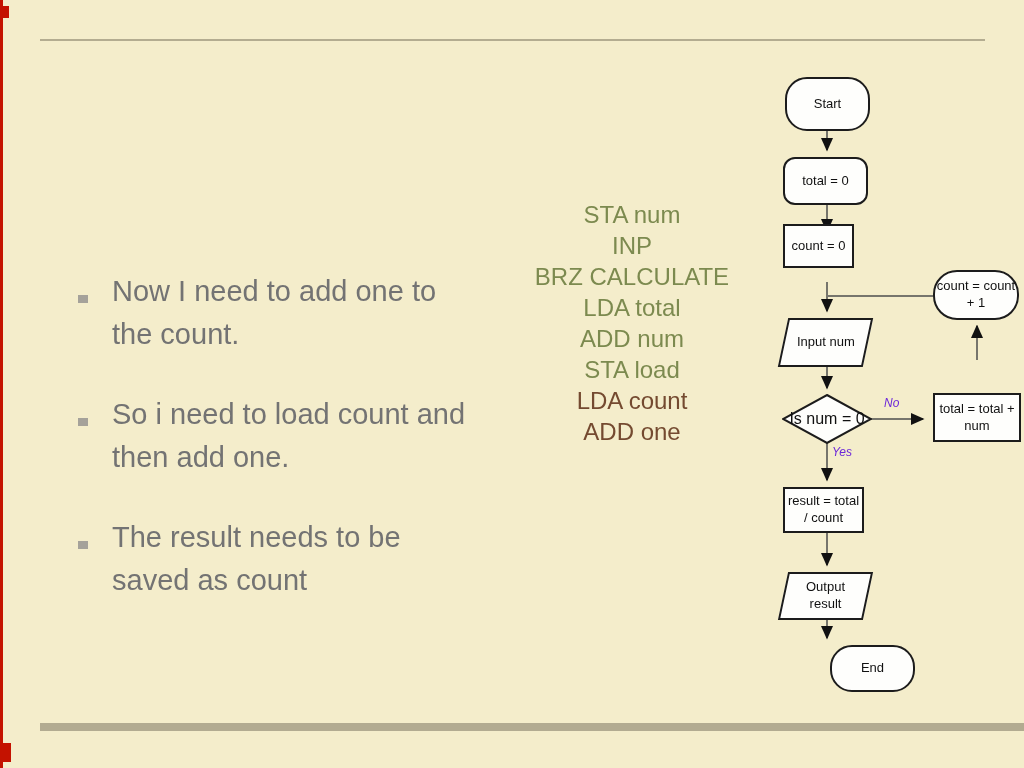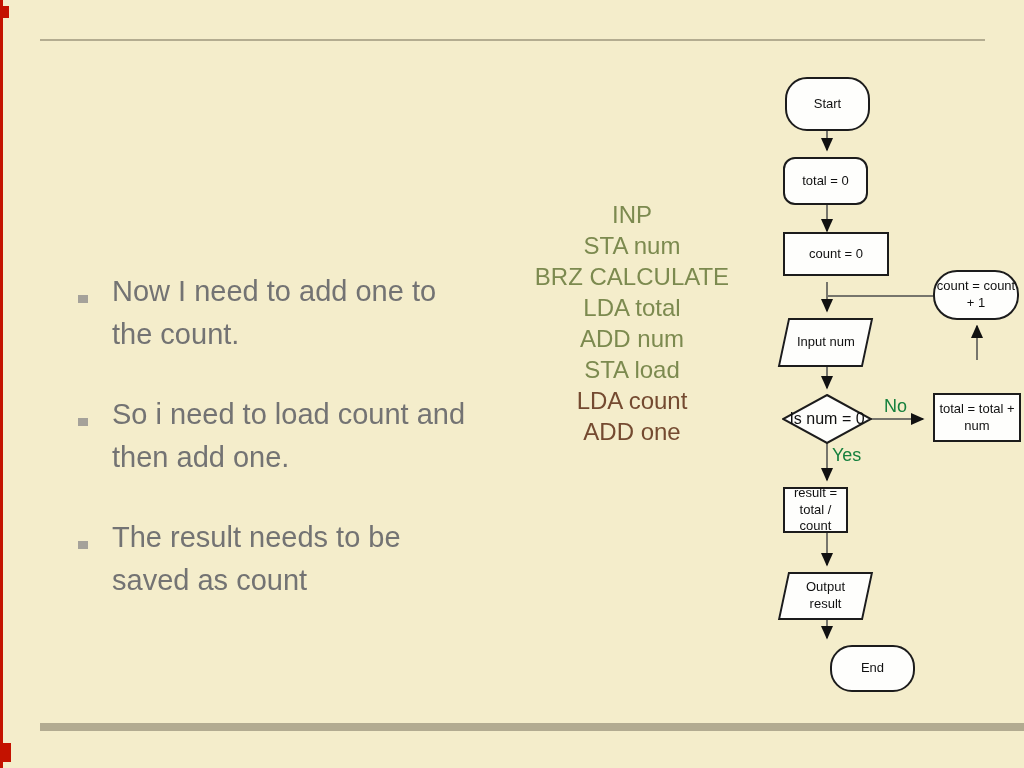--- a/index.html
+++ b/index.html
@@ -34,21 +34,21 @@
   .connectors { position:absolute; left:0; top:0; width:1024px; height:768px; pointer-events:none; }
   .node { position:absolute; background:#FEFEFC; border:2px solid #1c1c1c;
           display:flex; align-items:center; justify-content:center; text-align:center;
           font-size:13px; line-height:1.3; color:#111; box-sizing:border-box; }
   .terminator { border-radius:22px; }
   .io { transform:skewX(-12deg); }
   .io .io-label { transform:skewX(12deg); }
   .decision-box { position:absolute; }
   .decision-label { position:absolute; inset:0; display:flex; align-items:center; justify-content:center;
                     font-size:16px; color:#111; }
-  .edge-label { position:absolute; font-size:18px; color:#15803d; }
+  .edge-label { position:absolute; font-size:12px; color:#6d28d9;font-style:italic; }
 </style>
 </head>
 <body>
 
 <div class="slide">
 
   <div class="accent-stripe"></div>
   <div class="accent-top"></div>
   <div class="accent-bottom"></div>
   <div class="rule-top"></div>
@@ -72,22 +72,22 @@
     <div class="bullet-item" style="top:516px;">
       <span class="bullet-marker" style="top:25px;"></span>
       <div class="bullet-text">
         <div>The result needs to be</div>
         <div>saved as count</div>
       </div>
     </div>
   </div>
 
   <div class="code-block">
+    <div class="code-line olive">STA num</div>
     <div class="code-line olive">INP</div>
-    <div class="code-line olive">STA num</div>
     <div class="code-line olive">BRZ CALCULATE</div>
     <div class="code-line olive">LDA total</div>
     <div class="code-line olive">ADD num</div>
     <div class="code-line olive">STA load</div>
     <div class="code-line brown">LDA count</div>
     <div class="code-line brown">ADD one</div>
   </div>
 
   <svg class="connectors" viewBox="0 0 1024 768">
     <defs>
@@ -106,37 +106,37 @@
       <line x1="827" y1="533" x2="827" y2="565" marker-end="url(#ah)"></line>
       <line x1="827" y1="620" x2="827" y2="638" marker-end="url(#ah)"></line>
       <line x1="977" y1="360" x2="977" y2="326" marker-end="url(#ah)"></line>
     </g>
   </svg>
 
   <div class="node terminator" style="left:785px; top:77px; width:85px; height:54px;">Start</div>
 
   <div class="node" style="left:783px; top:157px; width:85px; height:48px;border-radius:12px;">total = 0</div>
 
-  <div class="node" style="left:783px; top:232px; width:106px; height:44px;">count = 0</div>
+  <div class="node" style="left:783px; top:224px; width:71px; height:44px;">count = 0</div>
 
   <div class="node io" style="left:783px; top:318px; width:85px; height:49px; padding:0 5px;">
     <span class="io-label">Input num</span>
   </div>
 
   <div class="decision-box" style="left:782px; top:394px; width:90px; height:50px;">
     <svg width="90" height="50" viewBox="0 0 90 50">
       <polygon points="45,1 89,25 45,49 1,25" fill="#FEFEFC" stroke="#1c1c1c" stroke-width="2"></polygon>
     </svg>
     <div class="decision-label">Is num = 0</div>
   </div>
 
   <div class="edge-label" style="left:884px; top:396px;">No</div>
   <div class="edge-label" style="left:832px; top:445px;">Yes</div>
 
-  <div class="node" style="left:783px; top:487px; width:65px; height:46px;">result = total / count</div>
+  <div class="node" style="left:783px; top:487px; width:81px; height:46px;">result = total / count</div>
 
   <div class="node io" style="left:783px; top:572px; width:85px; height:48px; padding:0 6px;">
     <span class="io-label">Output result</span>
   </div>
 
   <div class="node terminator" style="left:830px; top:645px; width:85px; height:47px;">End</div>
 
   <div class="node" style="left:933px; top:270px; width:86px; height:50px;border-radius:24px;">count = count + 1</div>
 
   <div class="node" style="left:933px; top:393px; width:88px; height:49px;">total = total + num</div>

